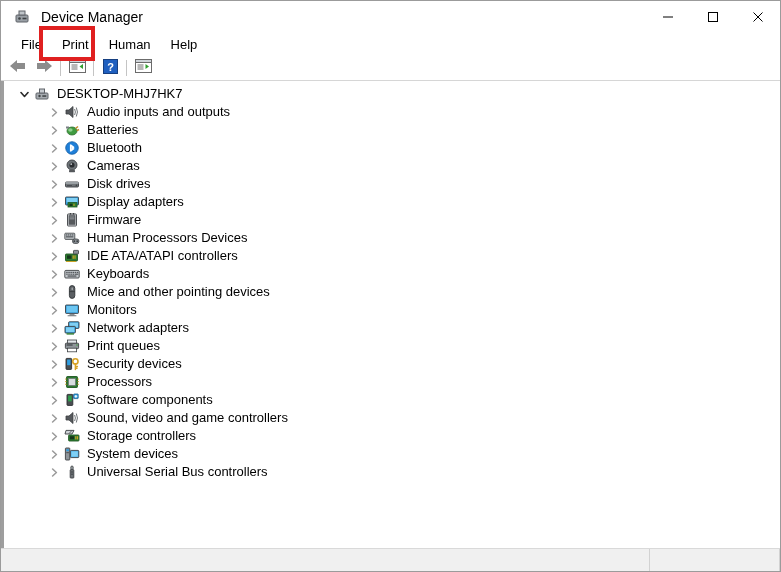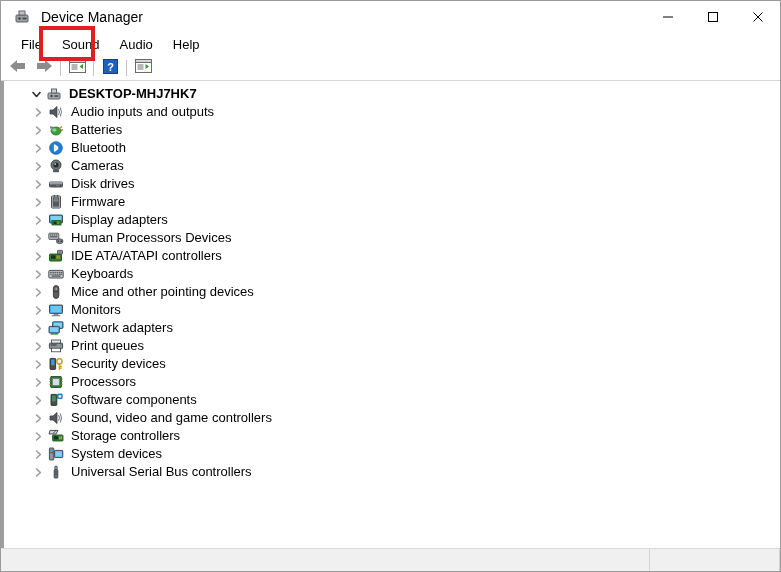--- a/index.html
+++ b/index.html
@@ -146,22 +146,22 @@
     box-sizing: border-box;
   }
 
   .tree-row {
     height: 18px;
     display: flex;
     align-items: center;
     white-space: nowrap;
     cursor: default;
   }
-  .tree-row.root { padding-left: 24px; font-weight: bold; }
-  .tree-row.child { padding-left: 26px; }
+  .tree-row.root { padding-left: 12px; }
+  .tree-row.child { padding-left: 42px; }
 
   .twisty {
     width: 16px;
     height: 18px;
     display: flex;
     align-items: center;
     justify-content: center;
     flex: 0 0 16px;
     cursor: default;
   }
@@ -246,22 +246,22 @@
         <svg width="12" height="12" viewBox="0 0 12 12">
             <line x1="1.5" y1="1.5" x2="10.5" y2="10.5" stroke="#000" stroke-width="1"></line>
             <line x1="10.5" y1="1.5" x2="1.5" y2="10.5" stroke="#000" stroke-width="1"></line>
           </svg>
       </button>
     </div>
   </div>
 
   <div class="menubar">
     <div class="menu-item">File</div>
-    <div class="menu-item">Sound</div>
-    <div class="menu-item">Audio</div>
+    <div class="menu-item">Print</div>
+    <div class="menu-item">Human</div>
     <div class="menu-item">Help</div>
   </div>
 
   <div class="highlight-box"></div>
 
   <div class="toolbar">
     <div class="tb-btn">
       <span>
         <svg width="18" height="14" viewBox="0 0 18 14">
           <path d="M8 1 L1 7 L8 13 L8 10 L16 10 L16 4 L8 4 Z" fill="#8c8c8c"></path>
@@ -400,43 +400,43 @@
             </svg></span>
           <span class="node-label">Disk drives</span>
         </div>
         <div class="tree-row child">
           <span class="twisty">
             <svg width="9" height="9" viewBox="0 0 9 9">
               <path d="M2.6 1 L6.4 4.5 L2.6 8" fill="none" stroke="#9a9a9a" stroke-width="1.5" stroke-linecap="round" stroke-linejoin="round"></path>
             </svg>
           </span>
           <span class="node-icon"><svg width="16" height="16" viewBox="0 0 16 16">
+              <rect x="1.5" y="3" width="13" height="8" rx="0.8" fill="#2f9de0" stroke="#3c4043" stroke-width="0.9"></rect>
+              <rect x="2.6" y="4" width="10.8" height="4.4" fill="#7fd0f5"></rect>
+              <rect x="4" y="8.6" width="9" height="4.4" fill="#2e7d32" stroke="#1f5722" stroke-width="0.8"></rect>
+              <rect x="5.5" y="9.7" width="3" height="2.3" fill="#15351a"></rect>
+              <rect x="9.5" y="9.7" width="1" height="2.3" fill="#c9a227"></rect>
+            </svg></span>
+          <span class="node-label">Display adapters</span>
+        </div>
+        <div class="tree-row child">
+          <span class="twisty">
+            <svg width="9" height="9" viewBox="0 0 9 9">
+              <path d="M2.6 1 L6.4 4.5 L2.6 8" fill="none" stroke="#9a9a9a" stroke-width="1.5" stroke-linecap="round" stroke-linejoin="round"></path>
+            </svg>
+          </span>
+          <span class="node-icon"><svg width="16" height="16" viewBox="0 0 16 16">
               <rect x="3.5" y="2" width="9" height="12" rx="0.8" fill="#d7dadd" stroke="#3c4043" stroke-width="0.9"></rect>
               <rect x="4.6" y="3.2" width="6.8" height="9.6" fill="#56595d"></rect>
               <rect x="5.8" y="1" width="1.4" height="1.6" fill="#3c4043"></rect>
               <rect x="8.8" y="1" width="1.4" height="1.6" fill="#3c4043"></rect>
               <rect x="5.6" y="4.6" width="4.8" height="0.9" fill="#9aa0a4"></rect>
               <rect x="5.6" y="6.4" width="4.8" height="0.9" fill="#9aa0a4"></rect>
             </svg></span>
           <span class="node-label">Firmware</span>
-        </div>
-        <div class="tree-row child">
-          <span class="twisty">
-            <svg width="9" height="9" viewBox="0 0 9 9">
-              <path d="M2.6 1 L6.4 4.5 L2.6 8" fill="none" stroke="#9a9a9a" stroke-width="1.5" stroke-linecap="round" stroke-linejoin="round"></path>
-            </svg>
-          </span>
-          <span class="node-icon"><svg width="16" height="16" viewBox="0 0 16 16">
-              <rect x="1.5" y="3" width="13" height="8" rx="0.8" fill="#2f9de0" stroke="#3c4043" stroke-width="0.9"></rect>
-              <rect x="2.6" y="4" width="10.8" height="4.4" fill="#7fd0f5"></rect>
-              <rect x="4" y="8.6" width="9" height="4.4" fill="#2e7d32" stroke="#1f5722" stroke-width="0.8"></rect>
-              <rect x="5.5" y="9.7" width="3" height="2.3" fill="#15351a"></rect>
-              <rect x="9.5" y="9.7" width="1" height="2.3" fill="#c9a227"></rect>
-            </svg></span>
-          <span class="node-label">Display adapters</span>
         </div>
         <div class="tree-row child">
           <span class="twisty">
             <svg width="9" height="9" viewBox="0 0 9 9">
               <path d="M2.6 1 L6.4 4.5 L2.6 8" fill="none" stroke="#9a9a9a" stroke-width="1.5" stroke-linecap="round" stroke-linejoin="round"></path>
             </svg>
           </span>
           <span class="node-icon"><svg width="16" height="16" viewBox="0 0 16 16">
               <rect x="0.8" y="3.2" width="10" height="6.2" rx="0.8" fill="#b9bec2" stroke="#3c4043" stroke-width="0.8"></rect>
               <rect x="2" y="4.4" width="1.4" height="1.1" fill="#4a4e52"></rect>

